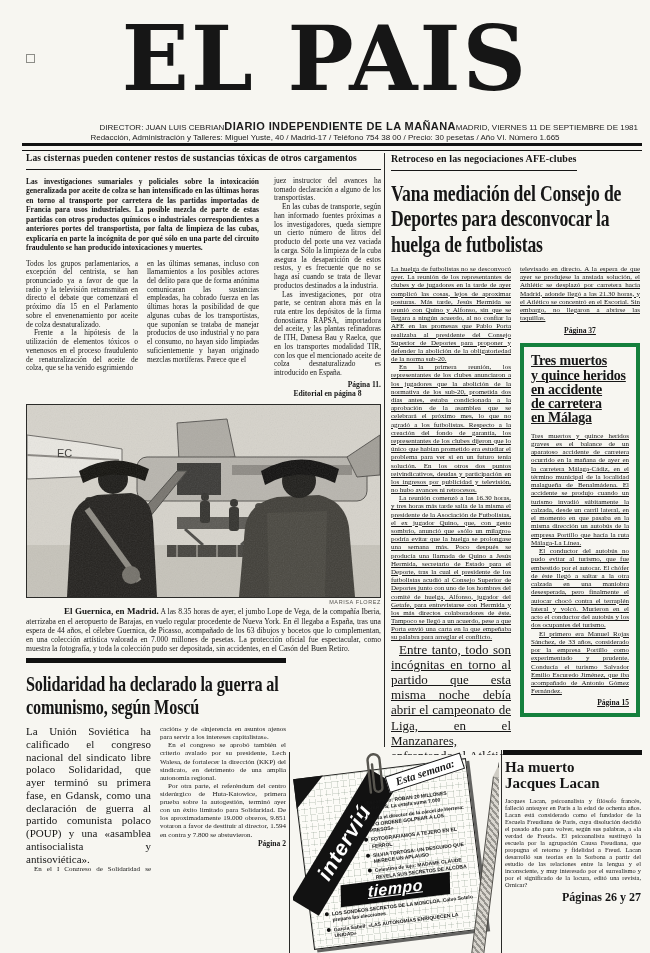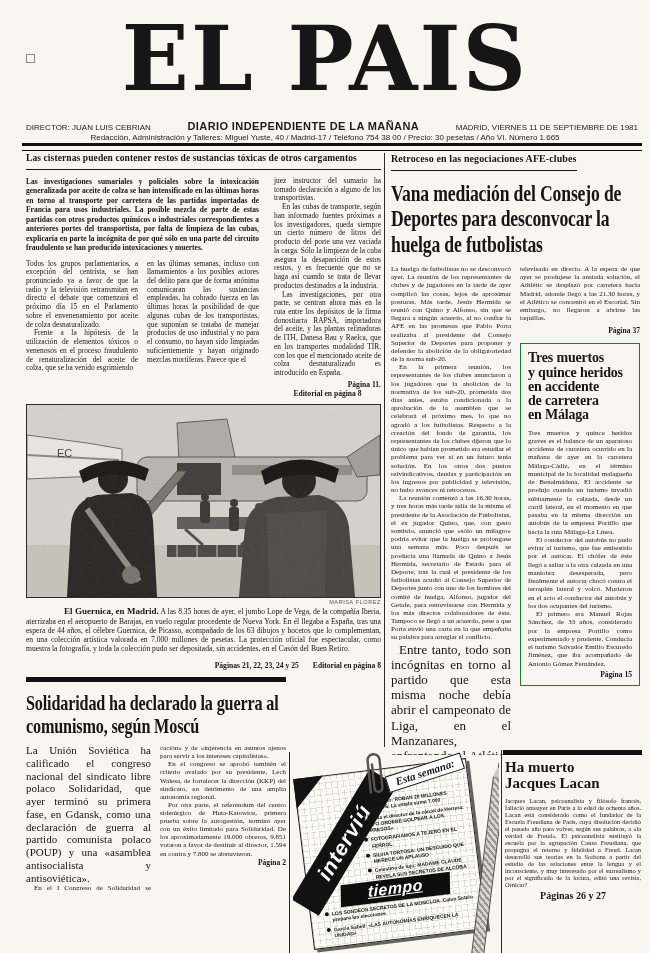--- a/index.html
+++ b/index.html
@@ -22,21 +22,21 @@
   .ad-item{display:flex;margin-bottom:3px;}
 </style>
 </head>
 <body>
 
 <div class="page">
 
   <div style="position:absolute;left:26px;top:54px;width:7px;height:7px;border:1px solid #8d8d88;"></div>
   <div style="position:absolute;left:0;right:0;top:12px;text-align:center;font-family:'DejaVu Serif',serif;
               font-weight:bold;font-size:88px;line-height:1.05;letter-spacing:2px;transform:scaleY(1.02);">EL PAIS</div>
-  <div style="position:absolute;left:26px;right:12px;top:120px;display:flex;justify-content:space-between;align-items:flex-end;">
+  <div style="position:absolute;left:26px;right:12px;top:120px;display:flex;justify-content:flex-end;align-items:flex-end;">
     <span class="mast-small">DIRECTOR: JUAN LUIS CEBRIAN</span>
     <span class="mast-small" style="font-weight:bold;font-size:11px;letter-spacing:.4px;">DIARIO INDEPENDIENTE DE LA MAÑANA</span>
     <span class="mast-small">MADRID, VIERNES 11 DE SEPTIEMBRE DE 1981</span>
   </div>
   <div class="mast-small" style="position:absolute;left:0;right:0;top:132.5px;text-align:center;">Redacción, Administración y Talleres: Miguel Yuste, 40  /  Madrid-17  /  Teléfono 754 38 00  /  Precio: 30 pesetas  /  Año VI. Número 1.665</div>
   <div style="position:absolute;left:22px;right:8px;top:143px;height:4px;border-top:3px solid #111;border-bottom:1px solid #111;"></div>
 
   <div class="vr" style="left:384px;top:153px;height:594px;"></div>
   <div class="vr" style="left:289px;top:752px;height:201px;"></div>
   <div class="vr" style="left:501px;top:750px;height:203px;"></div>
@@ -52,21 +52,21 @@
           <div class="bodycol" style="width:112px;">
             <p>Todos los grupos parlamentarios, a excepción del centrista, se han pronunciado ya a favor de que la radio y la televisión retransmitan en directo el debate que comenzará el próximo día 15 en el Parlamento sobre el envenenamiento por aceite de colza desnaturalizado.</p>
             <p>Frente a la hipótesis de la utilización de elementos tóxicos o venenosos en el proceso fraudulento de renaturalización del aceite de colza, que se ha venido esgrimiendo</p>
           </div>
           <div class="bodycol" style="width:112px;">
             <p>en las últimas semanas, incluso con llamamientos a los posibles actores del delito para que de forma anónima comunicaran las sustancias empleadas, ha cobrado fuerza en las últimas horas la posibilidad de que algunas cubas de los transportistas, que suponían se trataba de manejar productos de uso industrial y no para el consumo, no hayan sido limpiadas suficientemente y hayan originado mezclas mortíferas. Parece que el</p>
           </div>
         </div>
       </div>
       <div class="bodycol" style="width:111px;">
-        <p>juez instructor del sumario ha tomado declaración a alguno de los transportistas.</p>
+        <p>juez instructor del avances ha tomado declaración a alguno de los transportistas.</p>
         <p>En las cubas de transporte, según han informado fuentes próximas a los investigadores, queda siempre un cierto número de litros del producto del porte una vez vaciada la carga. Sólo la limpieza de la cuba asegura la desaparición de estos restos, y es frecuente que no se haga así cuando se trata de llevar productos destinados a la industria.</p>
         <p>Las investigaciones, por otra parte, se centran ahora más en la ruta entre los depósitos de la firma donostiarra RAPSA, importadora del aceite, y las plantas refinadoras de ITH, Danesa Bau y Raelca, que en los transportes modalidad TIR, con los que el mencionado aceite de colza desnaturalizado es introducido en España.</p>
         <div class="pgref" style="margin-top:2px;">Página 11.</div>
         <div class="pgref" style="text-align:center;">Editorial en página 8</div>
       </div>
     </div>
 
     <div style="margin-top:6px;width:355px;height:194px;border:1px solid #2b2b29;box-sizing:border-box;background:#3b82f6;text-align:right;">
       <svg width="353" height="192" viewBox="0 0 353 192">
         <defs>
@@ -129,24 +129,20 @@
         </g>
         <rect x="0" y="0" width="353" height="192" filter="url(#noise)" opacity="0.13"></rect>
       </svg>
     </div>
 
     <div style="text-align:right;font-family:'Liberation Sans',sans-serif;font-size:5.5px;letter-spacing:.6px;color:#55534e;margin-top:1px;">MARISA FLOREZ</div>
     <p class="jt" style="font-size:7.6px;line-height:1.2;margin-top:1px;">
       <span style="font-weight:bold;font-size:9px;padding-left:38px;">El Guernica, en Madrid.</span>
       <span>A las 8.35 horas de ayer, el jumbo Lope de Vega, de la compañía Iberia, aterrizaba en el aeropuerto de Barajas, en vuelo regular procedente de Nueva York. En él llegaba a España, tras una espera de 44 años, el célebre Guernica, de Picasso, acompañado de los 63 dibujos y bocetos que lo complementan, en una colección artística valorada en 7.000 millones de pesetas. La protección oficial fue espectacular, como muestra la fotografía, y toda la colección pudo ser depositada, sin accidentes, en el Casón del Buen Retiro.</span>
     </p>
-    <div style="text-align:right;margin-top:1px;">
-      <span class="pgref">Páginas 21, 22, 23, 24 y 25</span>
-      <span class="pgref" style="margin-left:10px;">Editorial en página 8</span>
-    </div>
 
     <div class="hbar" style="width:260px;margin-top:5px;"></div>
     <div style="height:46px;overflow:visible;margin-top:10px;">
       <div class="sq" style="width:350px;transform:scaleX(.77);font-size:21px;line-height:1.07;">Solidaridad ha declarado la guerra al comunismo, según Moscú</div>
     </div>
     <div style="display:flex;gap:9px;margin-top:6px;width:260px;">
       <div class="bodycol" style="width:125px;max-height:146px;overflow:hidden;">
         <p style="font-size:11px;line-height:1.16;">La Unión Soviética ha calificado el congreso nacional del sindicato libre polaco Solidaridad, que ayer terminó su primera fase, en Gdansk, como una declaración de guerra al partido comunista polaco (POUP) y una «asamblea antisocialista y antisoviética».</p>
         <p style="font-size:7px;line-height:1.16;">En el I Congreso de Solidaridad se aprobó una resolución que solicita la celebración de elecciones libres para el Parlamento polaco y los consejos del pueblo. Asimismo, mantiene el proyecto de convocar un referéndum a favor de la implantación del sistema autogestionario ideado por los sindicalistas. La agencia Tass calificó el documento de Solidaridad de «provo-</p>
       </div>
@@ -159,34 +155,34 @@
     </div>
   </div>
 
   <div style="position:absolute;left:391px;top:153px;width:249px;">
     <div class="kicker" style="display:inline-block;font-size:10px;">Retroceso en las negociaciones AFE-clubes</div>
 
     <div style="height:78px;overflow:visible;margin-top:6px;">
       <div class="sq" style="width:340px;transform:scaleX(.735);font-size:24px;line-height:1.06;">Vana mediación del Consejo de Deportes para desconvocar la huelga de futbolistas</div>
     </div>
 
-    <div style="display:flex;gap:9px;margin-top:6px;">
+    <div style="display:flex;gap:9px;margin-top:6px;text-decoration:underline;">
       <div class="bodycol" style="width:120px;max-height:490px;overflow:hidden;">
         <p style="font-size:7px;line-height:1.17;">La huelga de futbolistas no se desconvocó ayer. La reunión de los representantes de clubes y de jugadores en la tarde de ayer complicó las cosas, lejos de aproximar posturas. Más tarde, Jesús Hermida se reunió con Quino y Alfonso, sin que se llegara a ningún acuerdo, al no confiar la AFE en las promesas que Pablo Porta realizaba al presidente del Consejo Superior de Deportes para proponer y defender la abolición de la obligatoriedad de la norma sub-20.</p>
         <p style="font-size:7px;line-height:1.17;">En la primera reunión, los representantes de los clubes anunciaron a los jugadores que la abolición de la normativa de los sub-20, prometida dos días antes, estaba condicionada a la aprobación de la asamblea que se celebrará el próximo mes, lo que no agradó a los futbolistas. Respecto a la creación del fondo de garantía, los representantes de los clubes dijeron que lo único que habían prometido era estudiar el problema para ver si en un futuro tenía solución. En los otros dos puntos reivindicativos, deudas y participación en los ingresos por publicidad y televisión, no hubo avances ni retrocesos.</p>
         <p style="font-size:7px;line-height:1.17;">La reunión comenzó a las 16.30 horas, y tres horas más tarde salía de la misma el presidente de la Asociación de Futbolistas, el ex jugador Quino, que, con gesto sombrío, anunció que «sólo un milagro» podría evitar que la huelga se prolongase una semana más. Poco después se producía una llamada de Quino a Jesús Hermida, secretario de Estado para el Deporte, tras la cual el presidente de los futbolistas acudió al Consejo Superior de Deportes junto con uno de los hombres del comité de huelga, Alfonso, jugador del Getafe, para entrevistarse con Hermida y los más directos colaboradores de éste. Tampoco se llegó a un acuerdo, pese a que Porta envió una carta en la que empeñaba su palabra para arreglar el conflicto.</p>
         <p style="font-size:13px;line-height:1.17;">Entre tanto, todo son incógnitas en torno al partido que esta misma noche debía abrir el campeonato de Liga, en el Manzanares, enfrentando al Atlético de Madrid y Athlétic de Bilbao, y que debía ser</p>
       </div>
       <div style="width:120px;">
         <div class="bodycol">
           <p style="font-size:7px;line-height:1.17;">televisado en directo. A la espera de que ayer se produjese la ansiada solución, el Athlétic se desplazó por carretera hacia Madrid, adonde llegó a las 21.30 horas, y el Atlético se concentró en el Escorial. Sin embargo, no llegaron a abrirse las taquillas.</p>
         </div>
-        <div class="pgref" style="margin:4px 0 8px;">Página 37</div>
-
-        <div style="border:1px solid #15803d;margin-top:7px;padding:7px 7px 6px;box-sizing:border-box;">
+        <div class="pgref" style="margin:4px 0 8px;text-align:center;">Página 37</div>
+
+        <div style="border:4px solid #15803d;margin-top:7px;padding:7px 7px 6px;box-sizing:border-box;">
           <div style="font-weight:bold;font-size:14px;line-height:1.02;white-space:pre-line;letter-spacing:-.2px;">Tres muertos
 y quince heridos
 en accidente
 de carretera
 en Málaga</div>
           <div class="bodycol" style="margin-top:6px;">
             <p style="font-size:7px;line-height:1.18;">Tres muertos y quince heridos graves es el balance de un aparatoso accidente de carretera ocurrido en la mañana de ayer en la carretera Málaga-Cádiz, en el término municipal de la localidad malagueña de Benalmádena. El accidente se produjo cuando un turismo invadió súbitamente la calzada, desde un carril lateral, en el momento en que pasaba en la misma dirección un autobús de la empresa Portillo que hacía la ruta Málaga-La Línea.</p>
             <p style="font-size:7px;line-height:1.18;">El conductor del autobús no pudo evitar al turismo, que fue embestido por el autocar. El chófer de éste llegó a saltar a la otra calzada en una maniobra desesperada, pero finalmente el autocar chocó contra el terraplén lateral y volcó. Murieron en el acto el conductor del autobús y los dos ocupantes del turismo.</p>
             <p style="font-size:7px;line-height:1.18;">El primero era Manuel Rojas Sánchez, de 33 años, considerado por la empresa Portillo como experimentado y prudente. Conducía el turismo Salvador Emilio Escuredo Jiménez, que iba acompañado de Antonio Gómez Fernández.</p>
           </div>
@@ -196,21 +192,21 @@
     </div>
   </div>
 
   <div class="hbar" style="position:absolute;left:503px;top:750px;width:139px;"></div>
   <div style="position:absolute;left:505px;top:760px;width:136px;">
     <div style="font-weight:bold;font-size:15px;line-height:1.05;white-space:pre-line;">Ha muerto
 Jacques Lacan</div>
     <div class="bodycol" style="margin-top:5px;">
       <p style="font-size:6.4px;line-height:1.1;">Jacques Lacan, psicoanalista y filósofo francés, falleció anteayer en París a la edad de ochenta años. Lacan está considerado como el fundador de la Escuela Freudiana de París, cuya disolución decidió el pasado año para volver, según sus palabras, a «la verdad de Freud». El psicoanalista sustituyó la escuela por la agrupación Causa Freudiana, que propugna el retorno y fidelidad a Freud. Lacan desarrolló sus teorías en la Sorbona a partir del estudio de las relaciones entre la lengua y el inconsciente, y muy interesado por el surrealismo y por el significado de la locura, editó una revista, Ornicar?</p>
     </div>
-    <div class="pgref" style="margin-top:2px;font-size:10px;text-align:center;">Páginas 26 y 27</div>
+    <div class="pgref" style="margin-top:2px;font-size:12px;">Páginas 26 y 27</div>
   </div>
 
   <div style="position:absolute;left:293px;top:752px;width:206px;height:201px;overflow:hidden;">
     <div style="position:absolute;left:10px;top:16px;width:172px;height:170px;background:#fcfbf7;
                 border:1.5px solid #1e1e1c;transform:rotate(-7deg);box-shadow:3px 3px 0 rgba(20,20,20,.65);
                 background-image:repeating-linear-gradient(rgba(110,130,110,.22) 0 .8px,transparent .8px 6px),
                                  repeating-linear-gradient(90deg,rgba(110,130,110,.22) 0 .8px,transparent .8px 6px);">
       <div style="position:absolute;left:-1px;top:-1px;width:0;height:0;border-top:30px solid #141414;border-right:30px solid transparent;"></div>
       <div style="position:absolute;left:-34px;top:52px;width:152px;height:32px;background:#121212;transform:rotate(-52deg);
                   display:flex;align-items:center;justify-content:center;">

